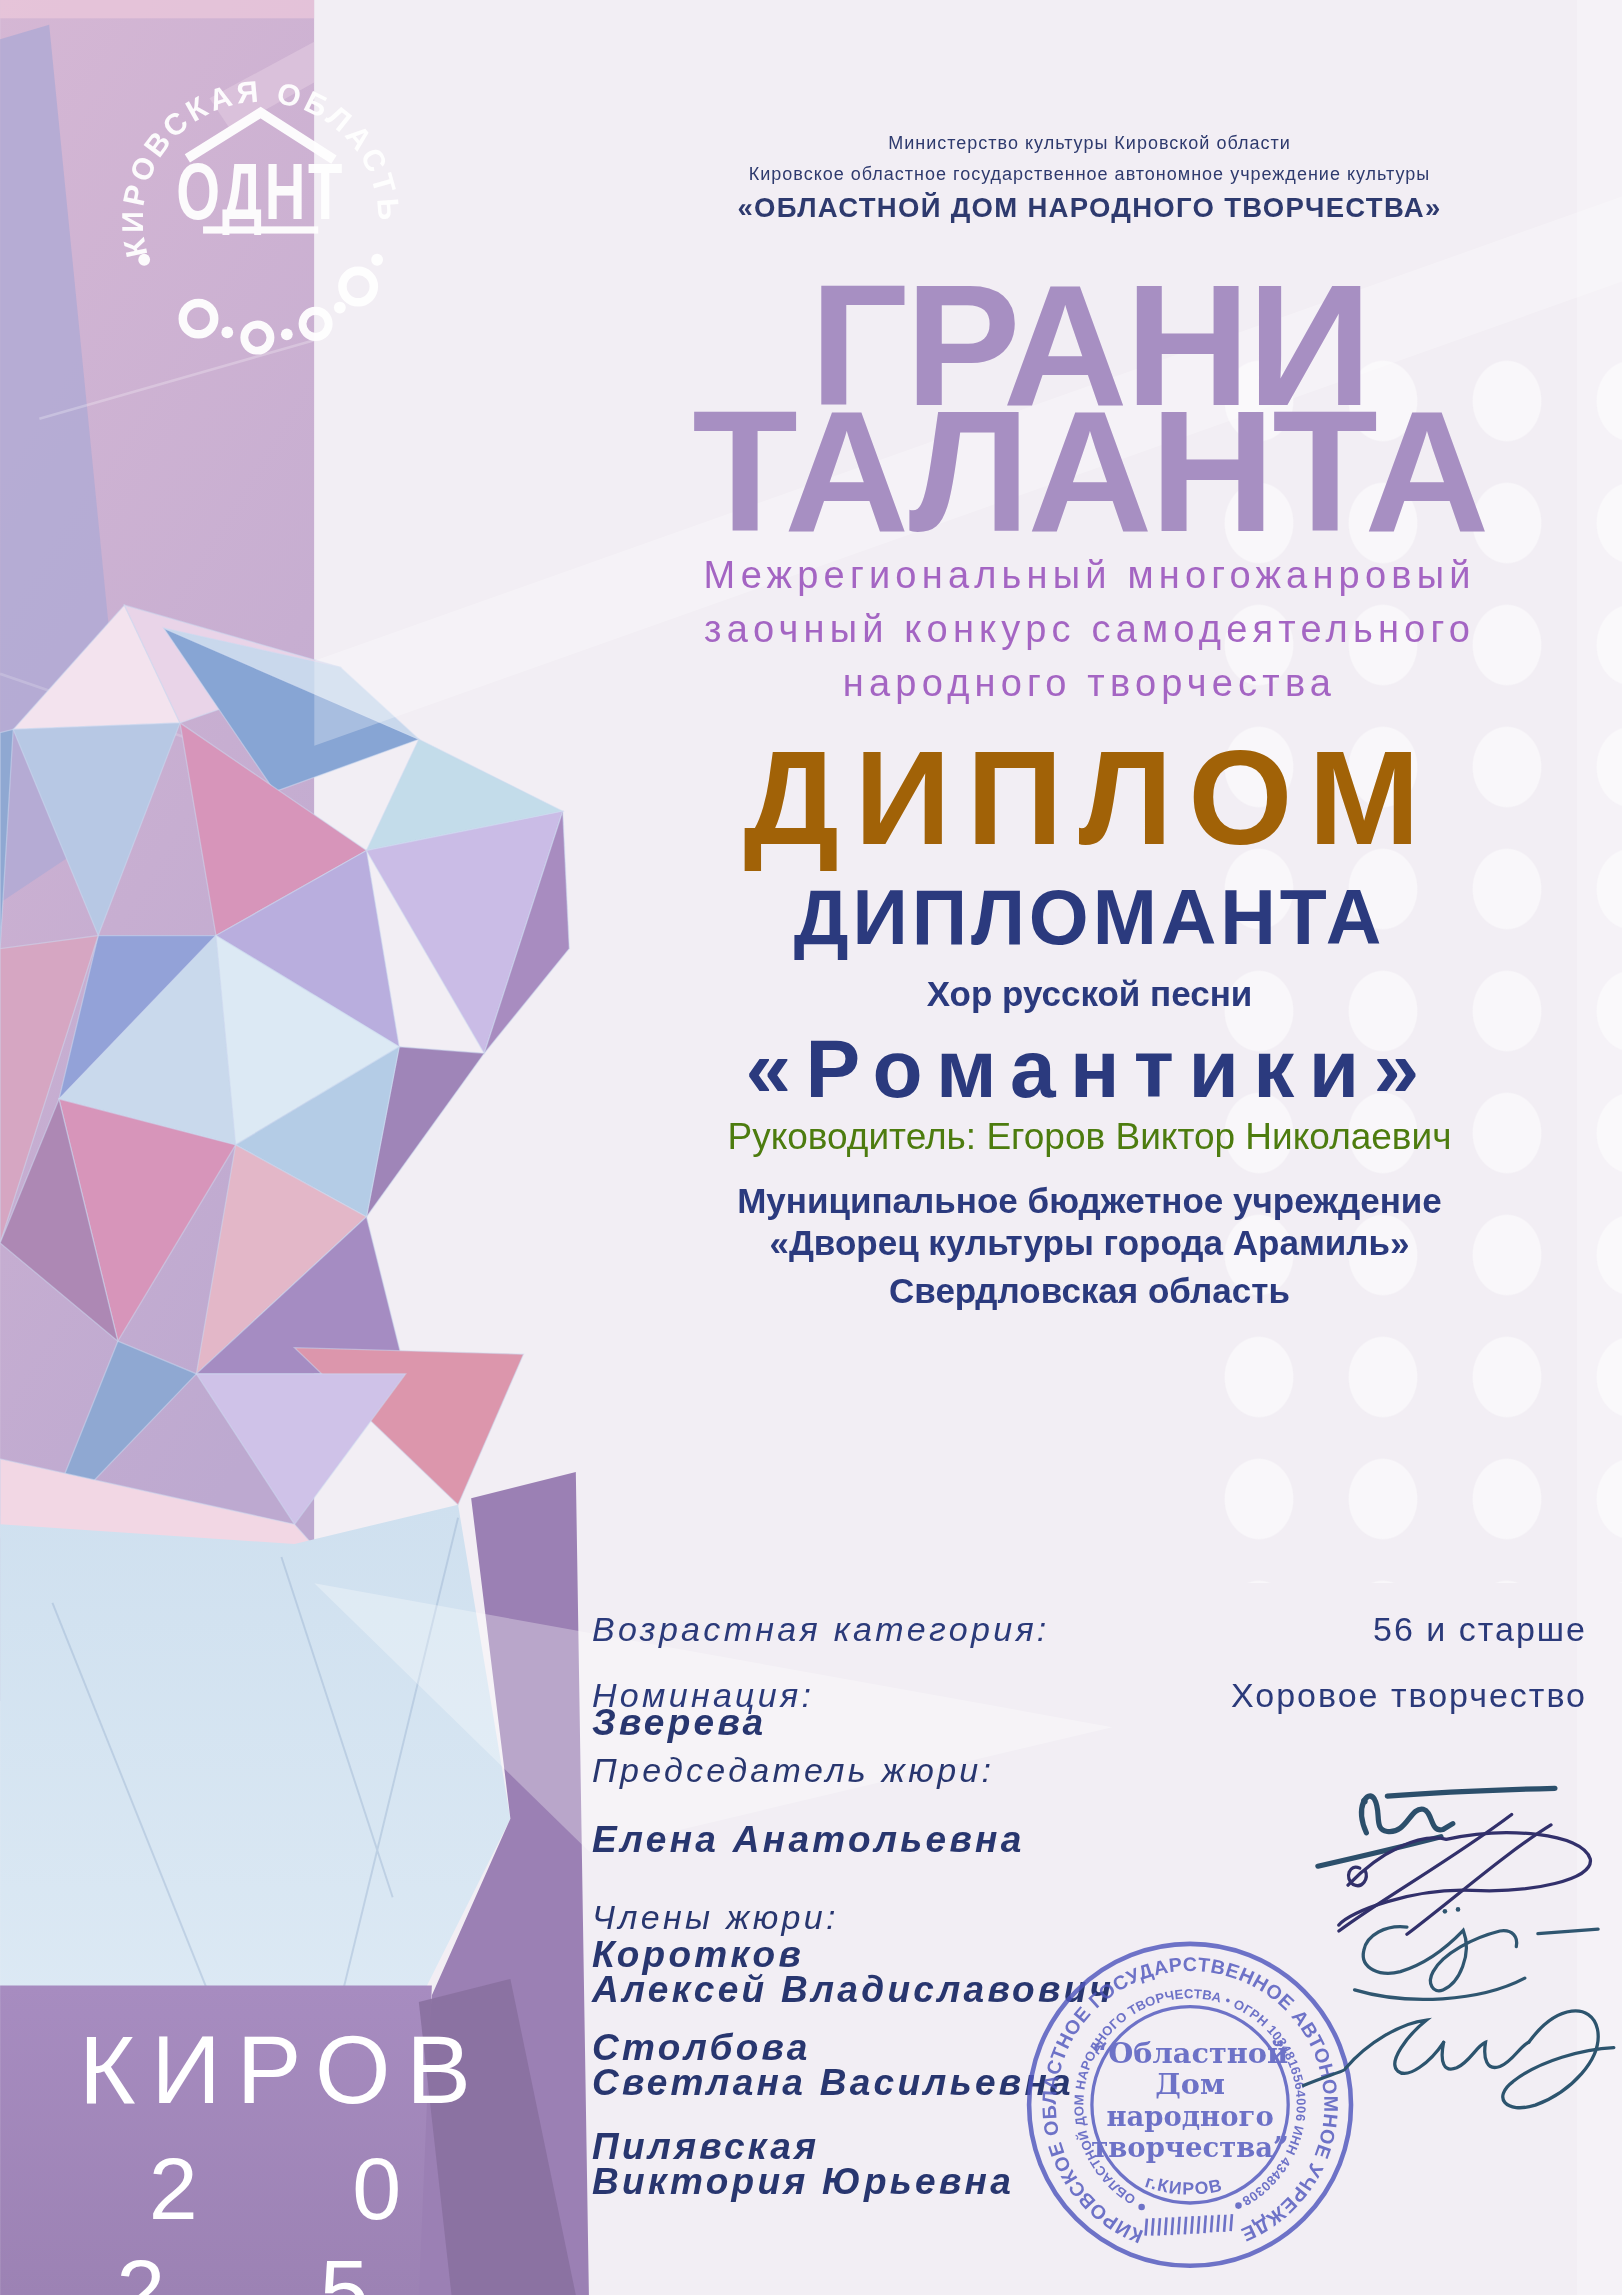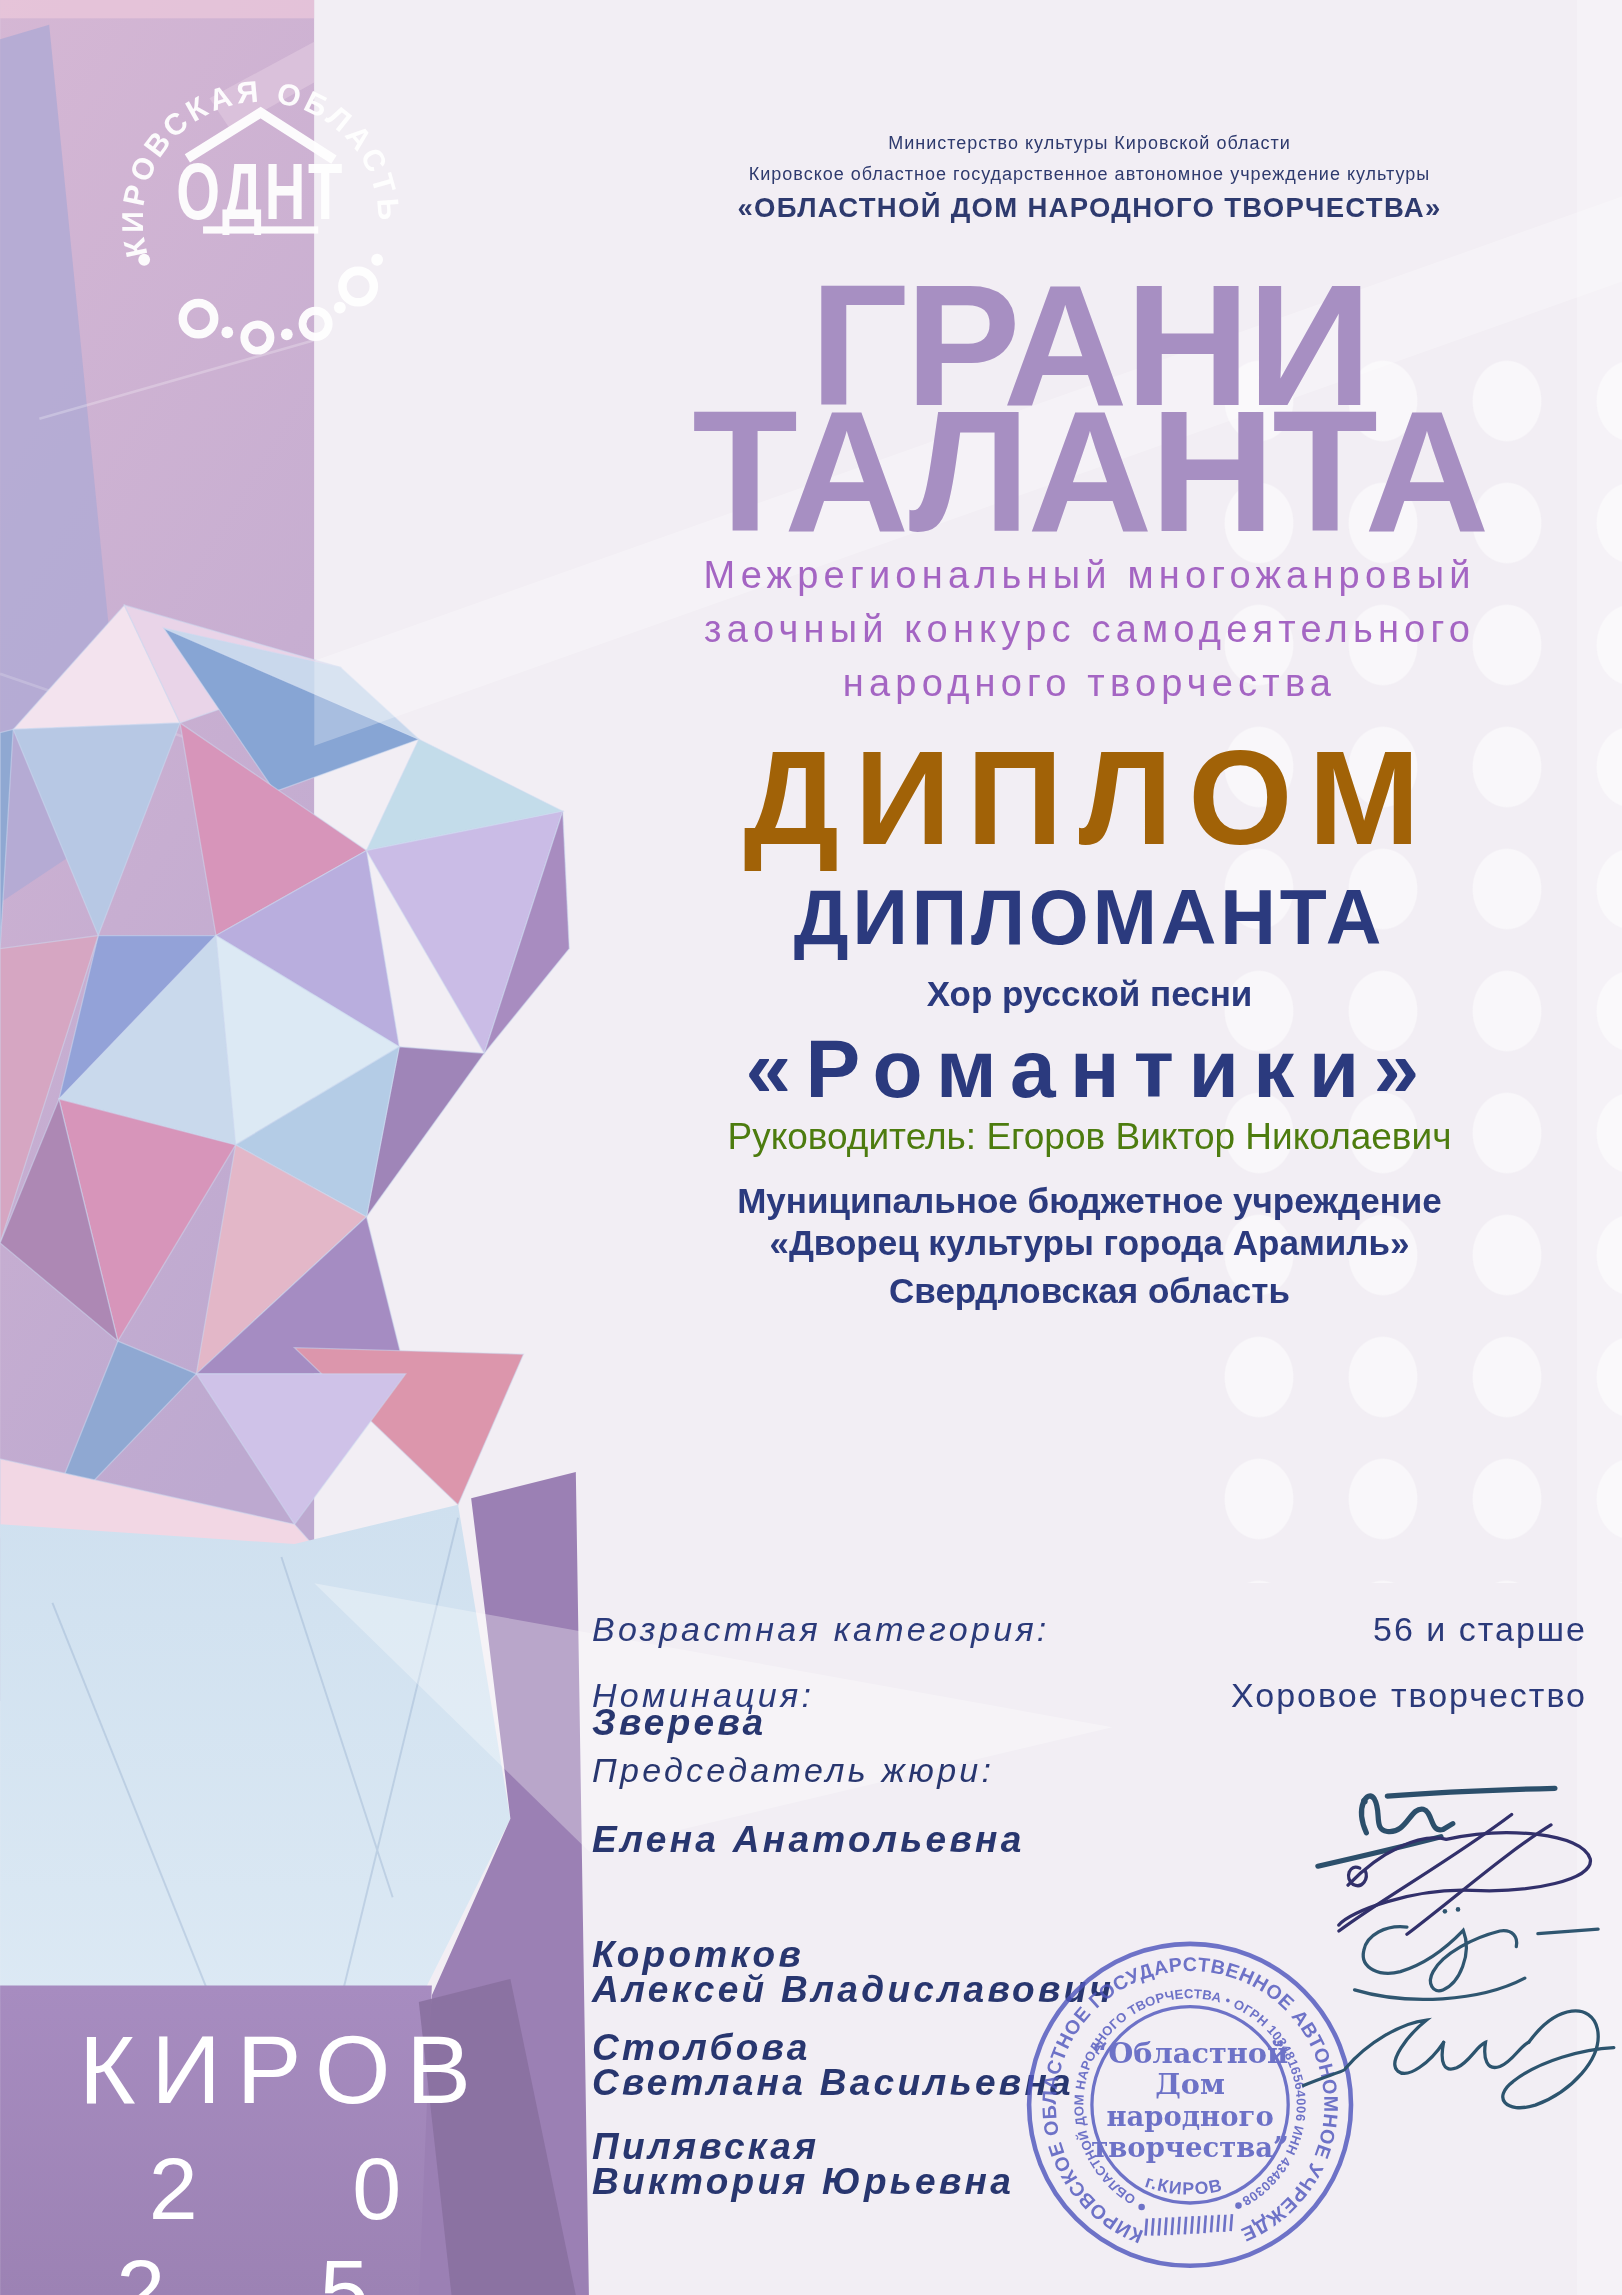--- a/index.html
+++ b/index.html
@@ -159,20 +159,21 @@
     <span class="val">56 и старше</span>
   </div>
   <div class="row" style="top:1676px;">
     <span class="lbl">Номинация:</span>
     <span class="val">Хоровое творчество</span>
   </div>
 
   <div class="jury lbl" style="top:1751px;">Председатель жюри:</div>
   <div class="jury name" style="top:1702px;">Зверева</div>
   <div class="jury name" style="top:1819px;">Елена Анатольевна</div>
+  <div class="jury lbl" style="top:1898px;">Члены жюри:</div>
   <div class="jury name" style="top:1934px;">Коротков</div>
   <div class="jury name" style="top:1969px;">Алексей Владиславович</div>
   <div class="jury name" style="top:2027px;">Столбова</div>
   <div class="jury name" style="top:2062px;">Светлана Васильевна</div>
   <div class="jury name" style="top:2126px;">Пилявская</div>
   <div class="jury name" style="top:2161px;">Виктория Юрьевна</div>
 
   <div class="kirov city">КИРОВ</div>
   <div class="kirov year">2 0 2 5</div>
 

